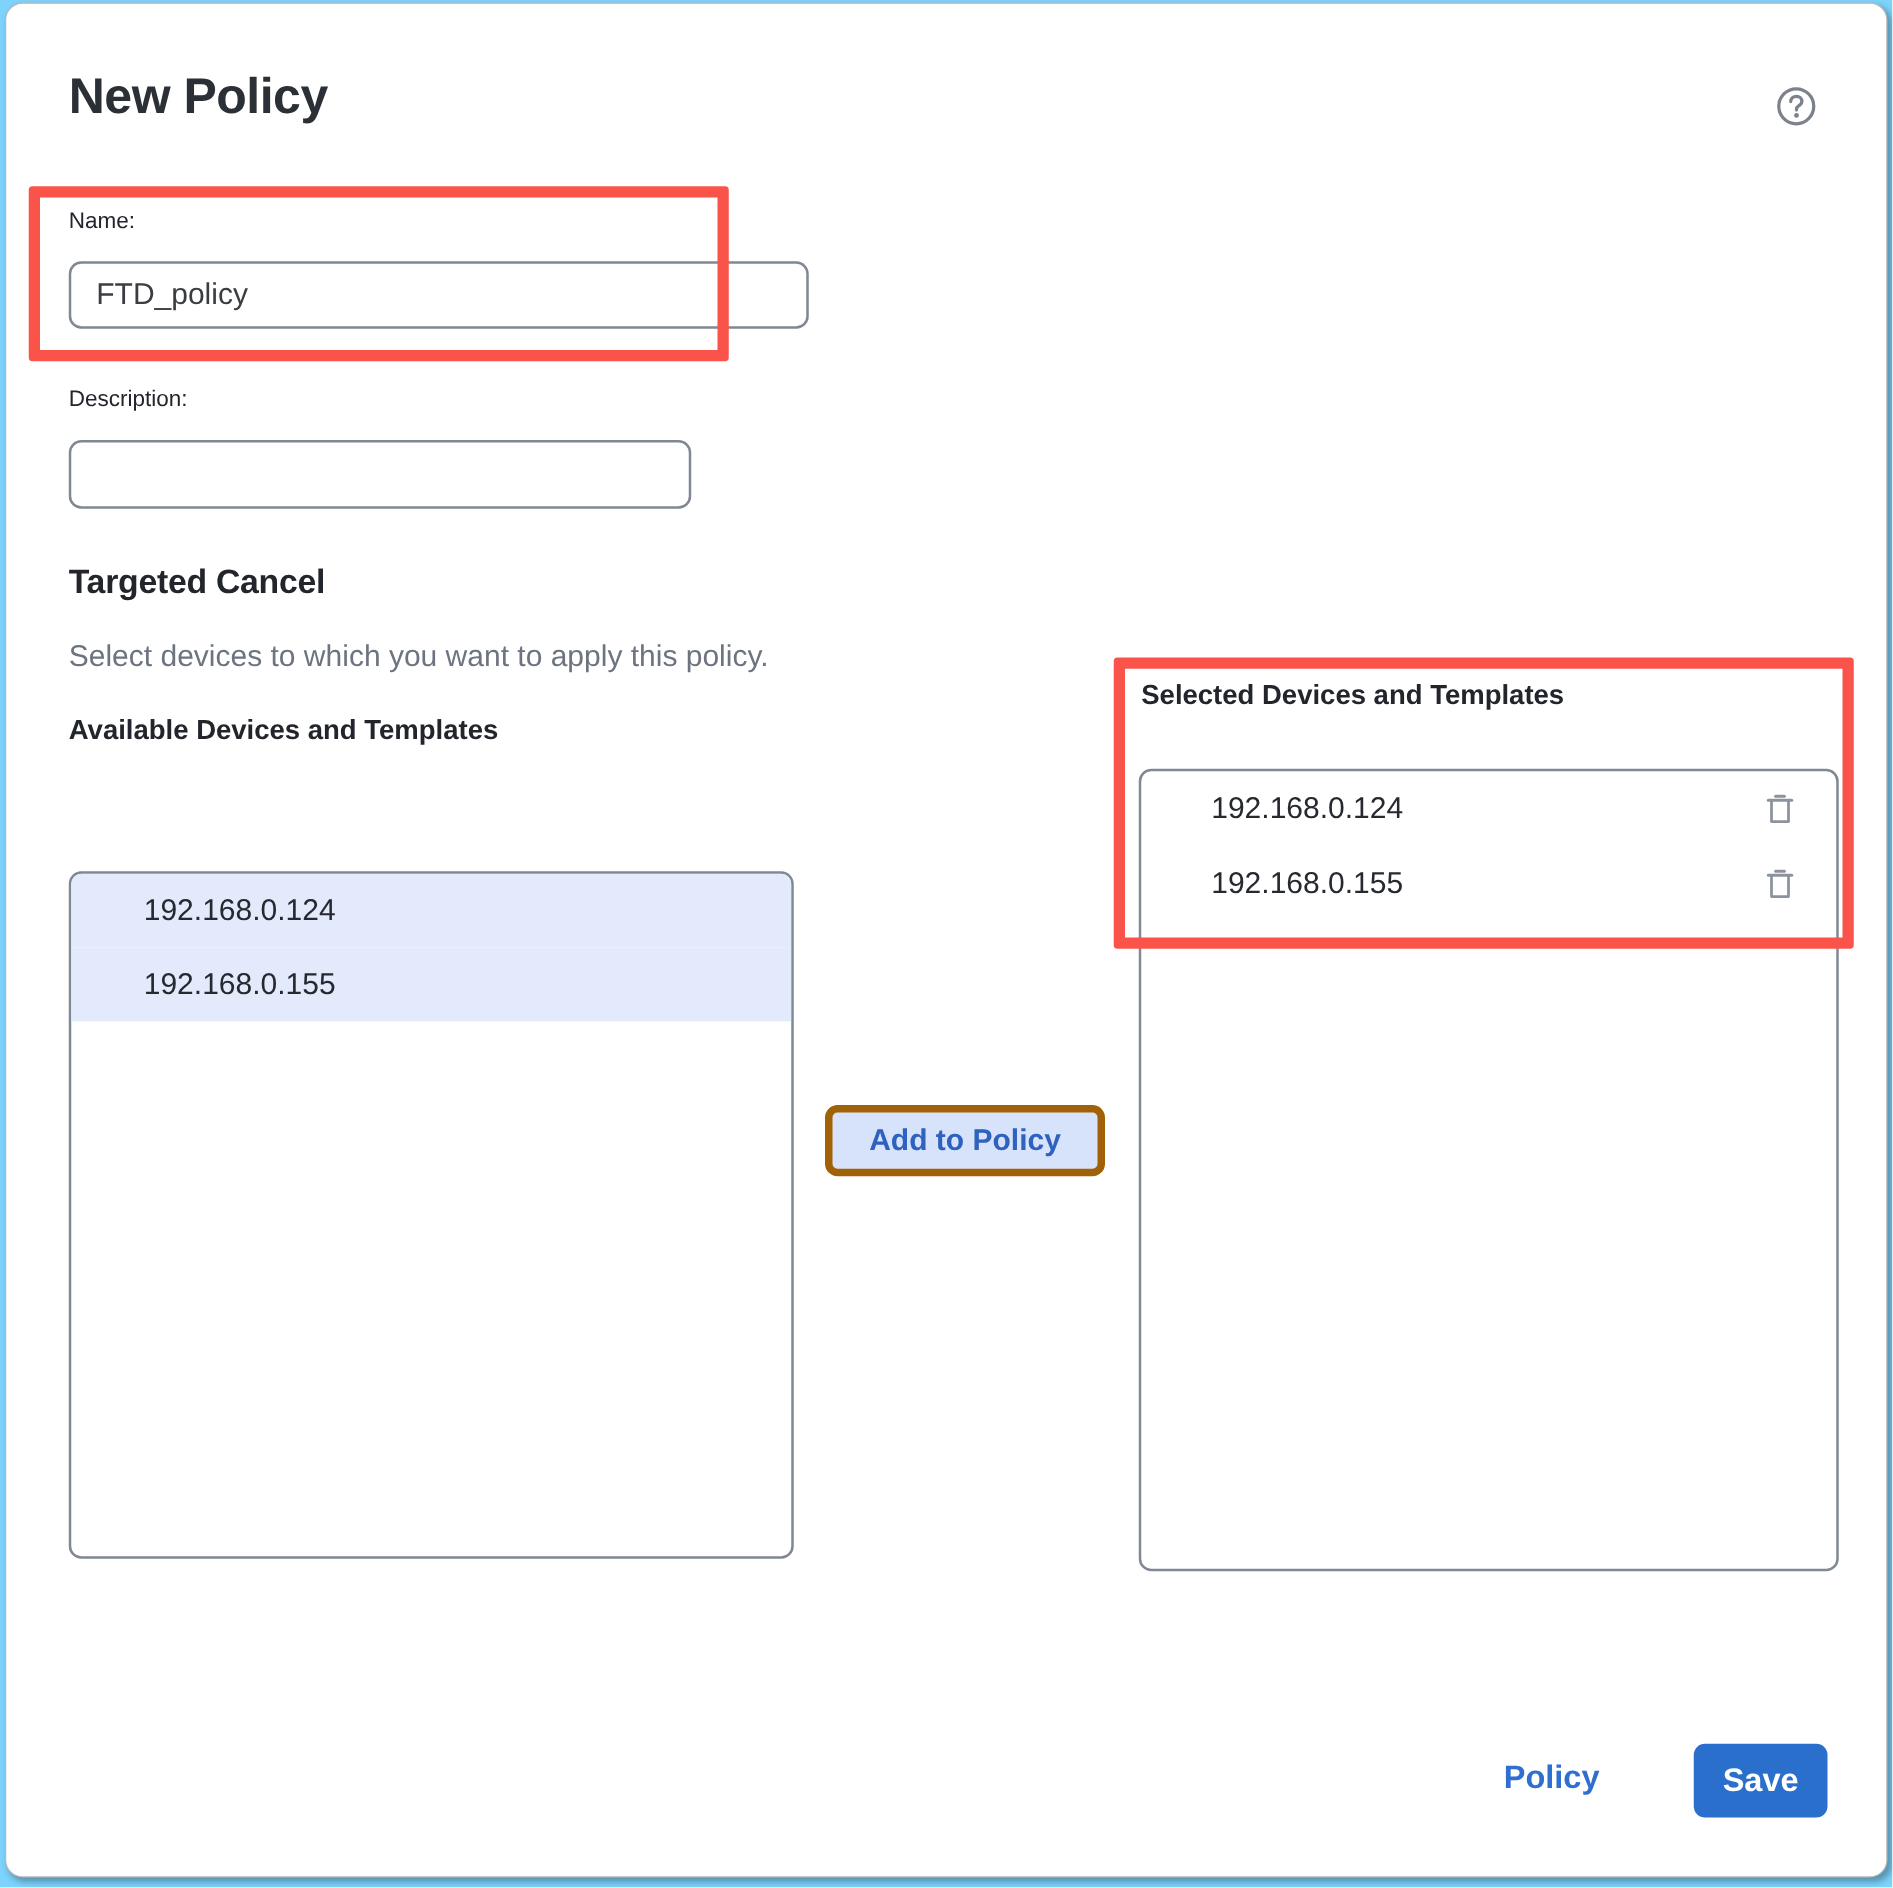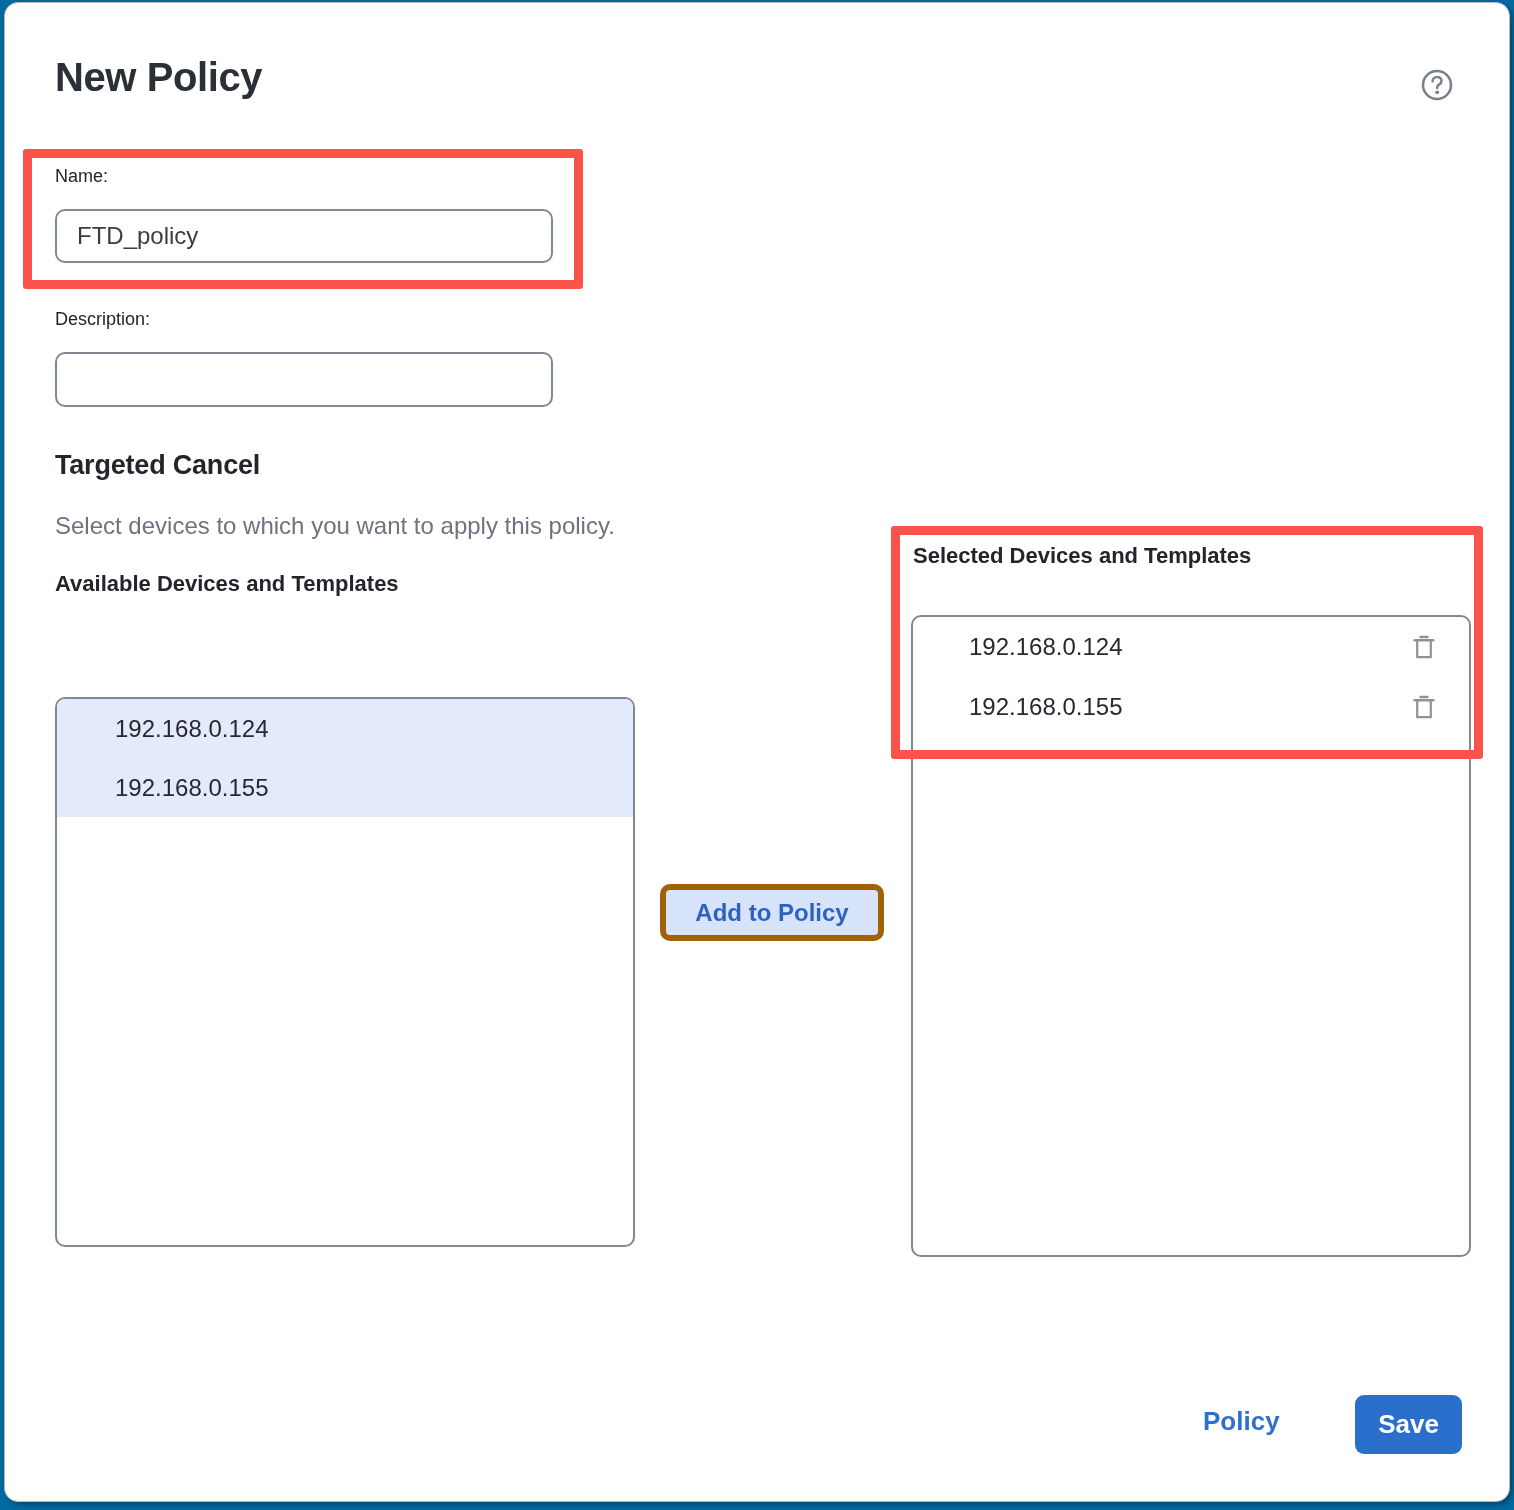--- a/index.html
+++ b/index.html
@@ -9,21 +9,21 @@
   }
   body {
     font-family: "Liberation Sans", sans-serif;
     -webkit-font-smoothing: antialiased;
   }
 
   .screen {
     position: relative;
     width: 1514px;
     height: 1510px;
-    background: #0369a1;
+    background: #7dd3fc;
     overflow: hidden;
   }
 
   
   .dialog {
     position: absolute;
     left: 4px;
     top: 2px;
     width: 1506px;
     height: 1500px;
@@ -69,21 +69,21 @@
     background: #ffffff;
     border: 2px solid #808893;
     border-radius: 10px;
     font-family: "Liberation Sans", sans-serif;
     font-size: 24px;
     color: #3a3d42;
     padding: 0 20px;
     outline: none;
   }
   .name-input {
-    left: 50px; top: 206px; width: 498px; height: 54px;
+    left: 50px; top: 206px; width: 592px; height: 54px;
   }
   .desc-input {
     left: 50px; top: 349px; width: 498px; height: 55px;
   }
 
   
   .section-title {
     position: absolute;
     left: 50px;
     top: 447px;

